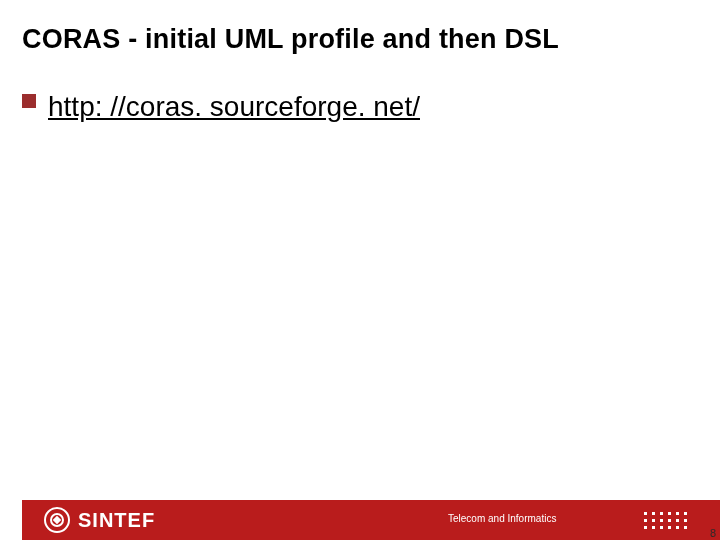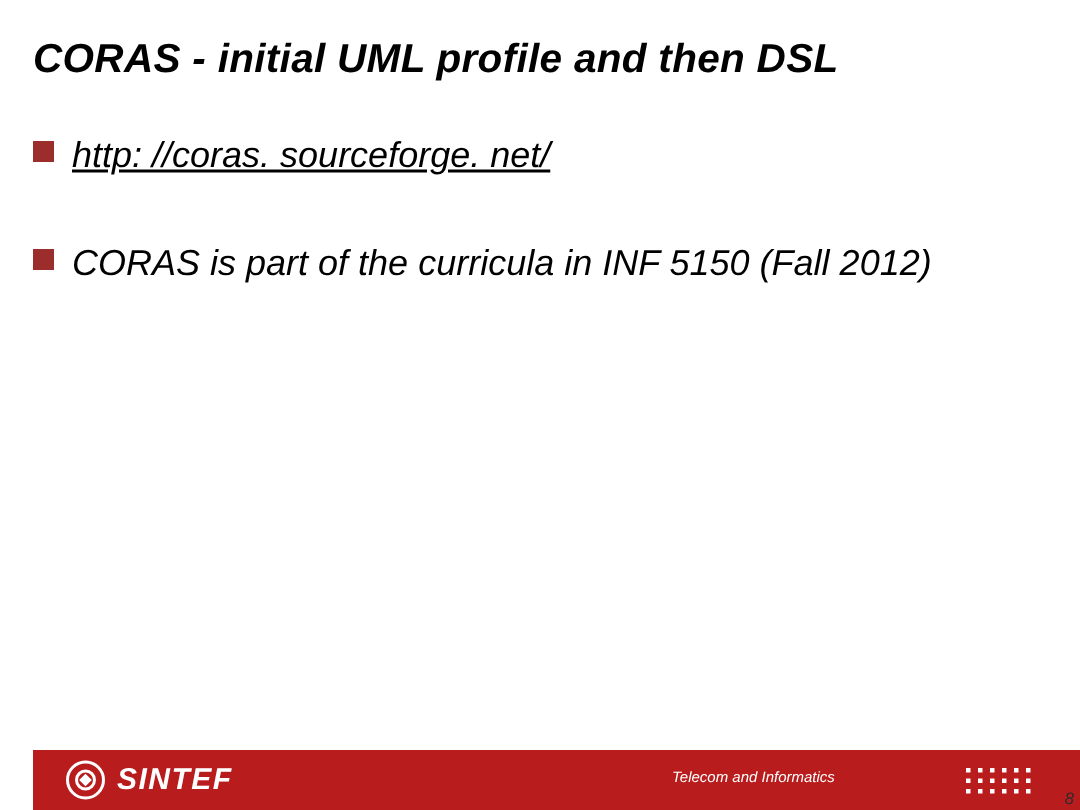--- a/index.html
+++ b/index.html
@@ -1,20 +1,20 @@
 <!DOCTYPE html>
 <html><head>
 <meta charset="utf-8">
 <style>
-  * { margin: 0; padding: 0; box-sizing: border-box; font-style: italic; }
+  * { margin: 0; padding: 0; box-sizing: border-box; }
   html, body { width: 720px; height: 540px; font-family: Arial, Helvetica, sans-serif; background: #fff; overflow: hidden; }
   .slide { width: 720px; height: 540px; position: relative; }
   .title { position: absolute; left: 22px; top: 24px; font-size: 27px; font-weight: bold; color: #000; letter-spacing: 0.2px; }
   .body { position: absolute; left: 22px; top: 88px; right: 30px; }
-  .item { display: flex; align-items: flex-start; font-size: 24px; color: #000; margin-bottom: 40px; line-height: 1.35; }
+  .item { display: flex; align-items: flex-start; font-size: 28px; color: #000; margin-bottom: 40px; line-height: 1.35; }
   .bullet { width: 14px; height: 14px; background: #9b2d2d; margin-top: 6px; margin-right: 12px; flex: 0 0 auto; }
   .link-text { text-decoration: underline; color: #000; }
   .footer { position: absolute; left: 0; bottom: 0; width: 100%; height: 40px; background: #b91c1c; margin-left: 22px; }
   .logo { position: absolute; left: 22px; top: 7px; display: flex; align-items: center; }
   .logo-mark { width: 26px; height: 26px; border: 2.5px solid #fff; border-radius: 50%; position: relative; margin-right: 8px; }
   .logo-mark::before { content: ""; position: absolute; inset: 4px; border: 2px solid #fff; border-radius: 50%; }
   .logo-mark::after { content: ""; position: absolute; left: 50%; top: 50%; width: 6px; height: 6px; background: #fff; transform: translate(-50%,-50%) rotate(45deg); }
   .logo-text { color: #fff; font-weight: bold; font-size: 20px; letter-spacing: 1px; }
   .footer-label { position: absolute; left: 426px; top: 13px; color: #fff; font-size: 10px; }
   .dots { position: absolute; right: 55px; top: 12px; display: flex; flex-direction: column; gap: 4px; }
@@ -25,24 +25,20 @@
 </head>
 <body>
 
 <div class="slide">
   <h1 class="title">CORAS  - initial UML profile and then DSL</h1>
 
   <div class="body">
     <div class="item">
       <div class="bullet"></div>
       <span class="link-text">http: //coras. sourceforge. net/</span>
-    </div>
-    <div class="item">
-      <div class="bullet"></div>
-      <span>CORAS is part of the curricula in INF 5150 (Fall 2012)</span>
     </div>
   </div>
 
   <div class="footer">
     <div class="logo">
       <div class="logo-mark"></div>
       <div class="logo-text">SINTEF</div>
     </div>
     <div class="footer-label">Telecom and Informatics</div>
     <div class="dots">

